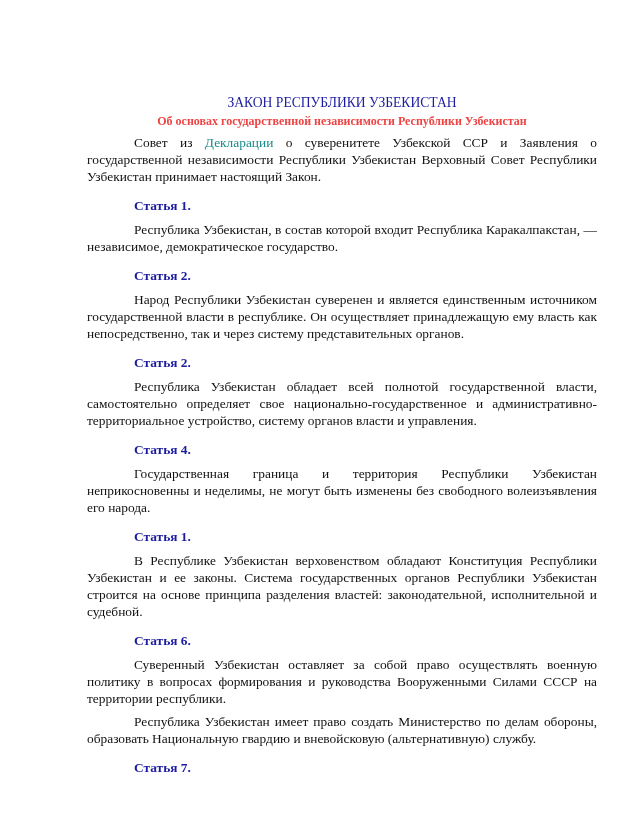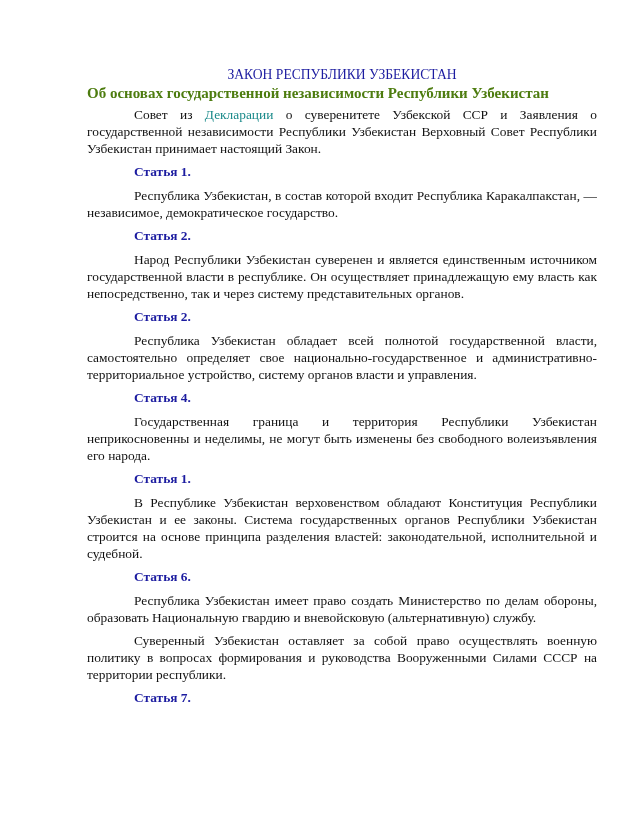--- a/index.html
+++ b/index.html
@@ -1,25 +1,25 @@
 <!DOCTYPE html>
 <html><head>
 <meta charset="utf-8">
 <style>
   html, body { margin: 0; padding: 0; background: #ffffff; }
   body { width: 640px; height: 828px; position: relative; overflow: hidden; }
   .page {
-    position: absolute; left: 87px; top: 66px; width: 510px;
+    position: absolute; left: 87px; top: 94px; width: 510px;
     font-family: "Liberation Serif", "DejaVu Serif", serif;
     font-size: 13.4px; line-height: 17px; color: #111111;
   }
   .title { text-align: center; color: #1c1ca0; font-size: 13.6px; line-height: 18px; margin: 0; }
-  .subtitle { color: #4d7c0f; font-weight: bold; font-size: 15px; line-height: 18px; margin: 0 0 4px 0; }
+  .subtitle { text-align: center; color: #ef4444; font-weight: bold; font-size: 12px; line-height: 18px; margin: 0 0 4px 0; }
   .para { text-align: justify; text-indent: 47px; margin: 0 0 6px 0; }
-  .heading { color: #1c1ca0; font-weight: bold; padding-left: 47px; margin: 0 0 6px 0; line-height: 18px; }
+  .heading { color: #1c1ca0; font-weight: bold; padding-left: 47px; margin: 12px 0 6px 0; line-height: 18px; }
   .link { color: #1a8a8a; cursor: pointer; }
 </style>
 </head>
 <body>
 
 <div class="page">
   <p class="title">ЗАКОН РЕСПУБЛИКИ УЗБЕКИСТАН</p>
   <p class="subtitle">Об основах государственной независимости Республики Узбекистан</p>
 
   <p class="para"><span>Совет из </span><a class="link">Декларации</a><span> о суверенитете Узбекской ССР и Заявления о государственной независимости Республики Узбекистан Верховный Совет Республики Узбекистан принимает настоящий Закон.</span></p>
@@ -33,17 +33,17 @@
   <p class="heading">Статья 2.</p>
   <p class="para">Республика Узбекистан обладает всей полнотой государственной власти, самостоятельно определяет свое национально-государственное и административно-территориальное устройство, систему органов власти и управления.</p>
 
   <p class="heading">Статья 4.</p>
   <p class="para">Государственная граница и территория Республики Узбекистан неприкосновенны и неделимы, не могут быть изменены без свободного волеизъявления его народа.</p>
 
   <p class="heading">Статья 1.</p>
   <p class="para">В Республике Узбекистан верховенством обладают Конституция Республики Узбекистан и ее законы. Система государственных органов Республики Узбекистан строится на основе принципа разделения властей: законодательной, исполнительной и судебной.</p>
 
   <p class="heading">Статья 6.</p>
+  <p class="para">Суверенный Узбекистан оставляет за собой право осуществлять военную политику в вопросах формирования и руководства Вооруженными Силами СССР на территории республики.</p>
   <p class="para">Республика Узбекистан имеет право создать Министерство по делам обороны, образовать Национальную гвардию и вневойсковую (альтернативную) службу.</p>
-  <p class="para">Суверенный Узбекистан оставляет за собой право осуществлять военную политику в вопросах формирования и руководства Вооруженными Силами СССР на территории республики.</p>
 
   <p class="heading">Статья 7.</p>
 </div>
 
 </body></html>

